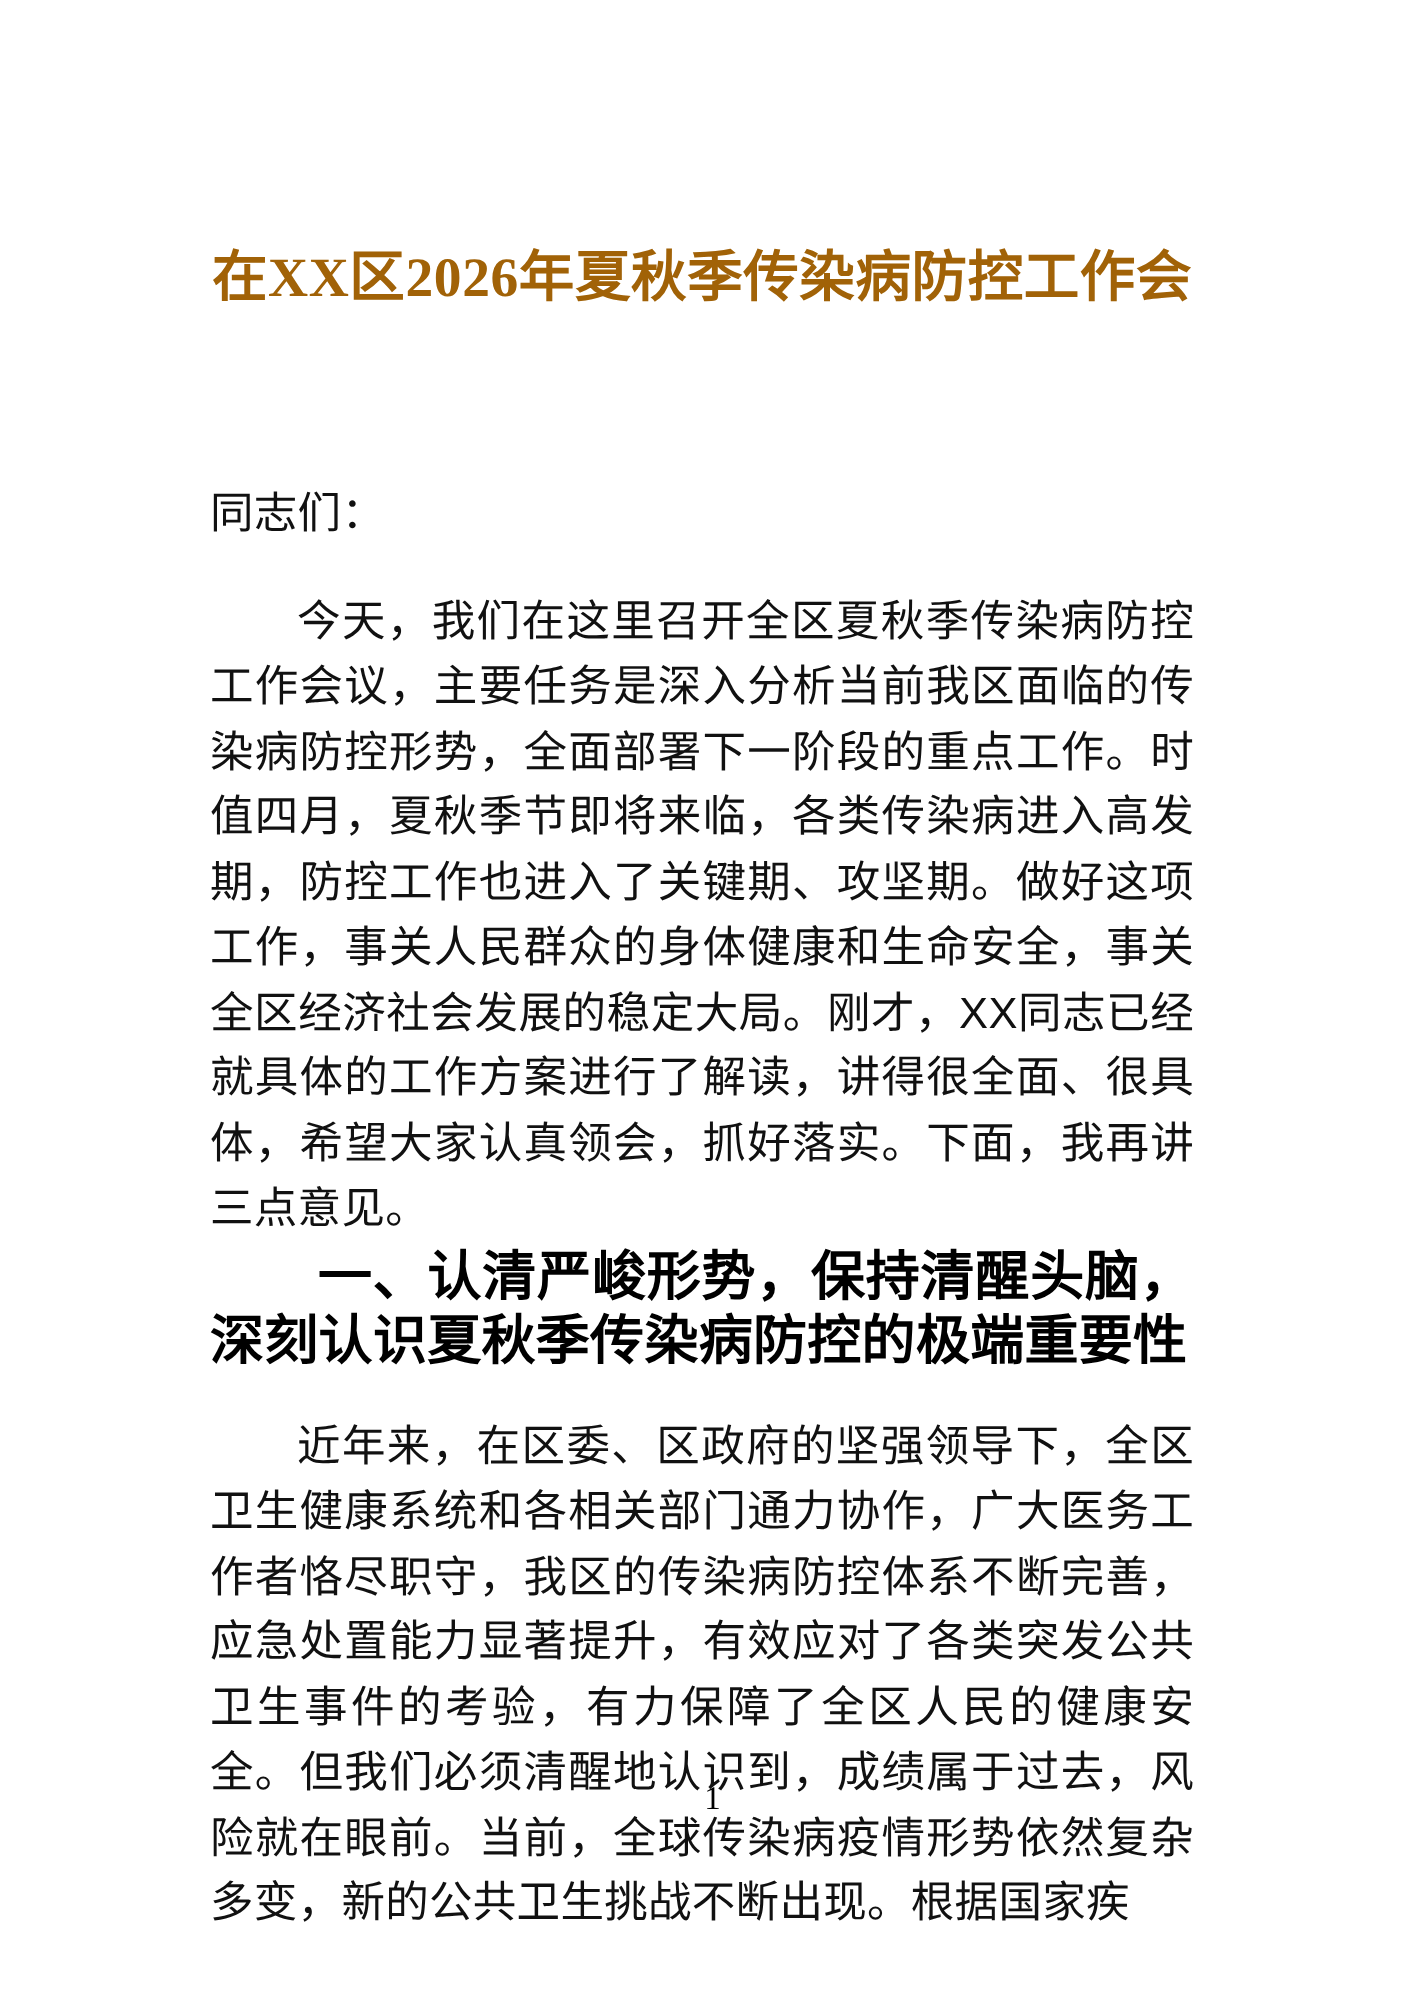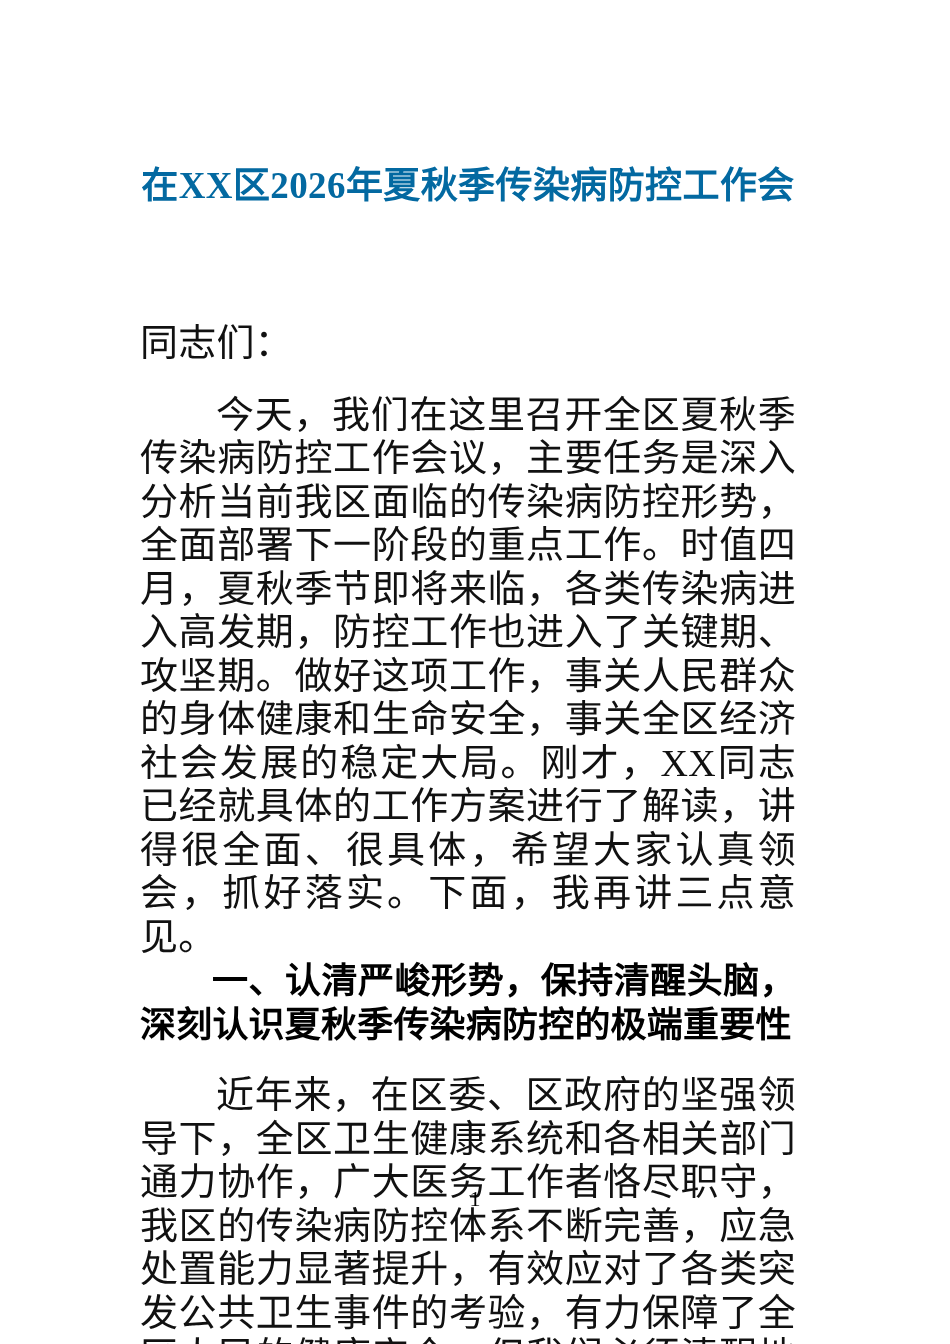--- a/index.html
+++ b/index.html
@@ -44,37 +44,37 @@
     position: absolute;
     top: 152px;
     left: 0;
     width: 656px;
     text-align: center;
     font-family: "Liberation Serif", "DejaVu Serif", serif;
     font-weight: bold;
     font-size: 37px;
     line-height: 68px;
     letter-spacing: 0.4px;
-    color: #0369a1;
+    color: #a16207;
     word-break: break-all;
   }
 
   
   .body-block {
     position: absolute;
     top: 322px;
     left: 0;
     width: 656px;
   }
 
   p.para {
     margin: 0;
     padding: 0;
-    font-family: Liberation Serif, serif;
-    font-size: 38px;
+    font-family: Liberation Sans, sans-serif;
+    font-size: 29px;
     line-height: 43.5px;
     letter-spacing: 0.2px;
     text-align: justify;
     text-justify: inter-ideograph;
     word-break: break-all;
     color: #111111;
   }
 
   p.para.indent {
     text-indent: 2em;

